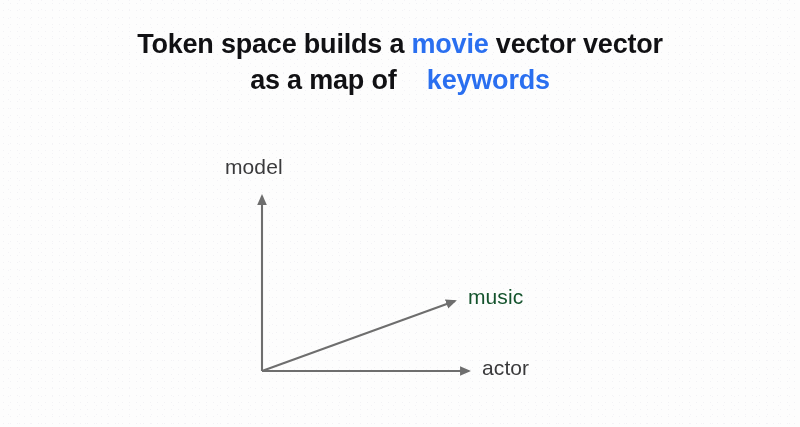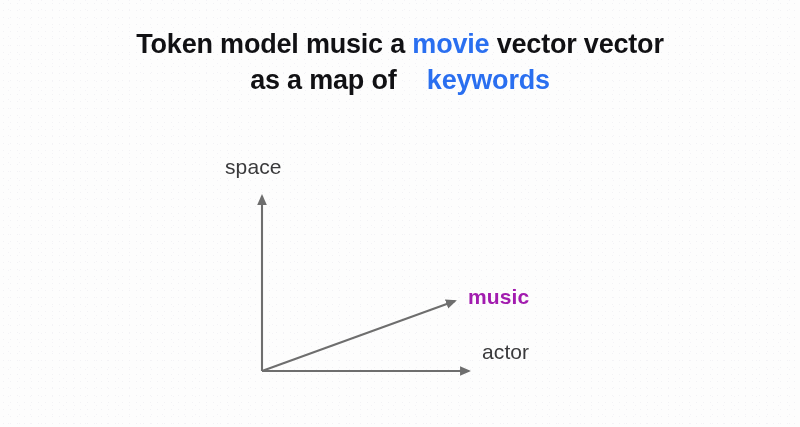--- a/index.html
+++ b/index.html
@@ -75,50 +75,50 @@
     position: absolute;
     font-family: "Liberation Sans", sans-serif;
     font-weight: 400;
     font-size: 21px;
     color: #3a3a3c;
     white-space: nowrap;
     letter-spacing: 0.1px;
   }
   #label-movie { left: 225px; top: 155px; }
   #label-music { left: 468px; top: 285px; }
-  #label-actor { left: 482px; top: 340px; }
+  #label-actor { left: 482px; top: 356px; }
 </style>
 </head>
 <body style="background: rgb(253, 253, 253);">
 
 <div id="noise-overlay"></div>
 
 <div id="slide">
 
   <div id="title-block" style="color: rgb(17, 17, 20);">
-    <span class="line"><span>Token model music a </span><span class="accent" style="color: rgb(42, 111, 240);">movie</span><span> vector vector</span></span>
+    <span class="line"><span>Token space builds a </span><span class="accent" style="color: rgb(42, 111, 240);">movie</span><span> vector vector</span></span>
     <span class="line"><span>as a map of </span><span class="accent" style="color: rgb(42, 111, 240); margin-left: 23px;">keywords</span></span>
   </div>
 
   <div id="diagram">
 
     <svg id="axes-svg" width="800" height="427" viewBox="0 0 800 427">
       <defs>
         <marker id="arrow-head" viewBox="0 0 10 10" refX="8.2" refY="5" markerWidth="5.2" markerHeight="5.2" orient="auto-start-reverse">
           <path d="M 0 0.6 L 10 5 L 0 9.4 z" fill="#6e6e6e"></path>
         </marker>
       </defs>
 
       <line x1="262" y1="371" x2="262" y2="196" stroke="#6e6e6e" stroke-width="2.1" stroke-linecap="butt" marker-end="url(#arrow-head)"></line>
 
       <line x1="262" y1="371" x2="455" y2="301" stroke="#6e6e6e" stroke-width="2.1" stroke-linecap="butt" marker-end="url(#arrow-head)"></line>
 
       <line x1="262" y1="371" x2="469" y2="371" stroke="#6e6e6e" stroke-width="2.1" stroke-linecap="butt" marker-end="url(#arrow-head)"></line>
     </svg>
 
-    <div class="axis-label" id="label-movie" style="color: rgb(58, 58, 60);">space</div>
+    <div class="axis-label" id="label-movie" style="color: rgb(58, 58, 60);">model</div>
 
-    <div class="axis-label" id="label-music" style="color: #a21caf; font-weight: bold;">music</div>
+    <div class="axis-label" id="label-music" style="color: #14532d;">music</div>
 
     <div class="axis-label" id="label-actor" style="color: rgb(58, 58, 60);">actor</div>
 
   </div>
 </div>
 
 </body></html>

